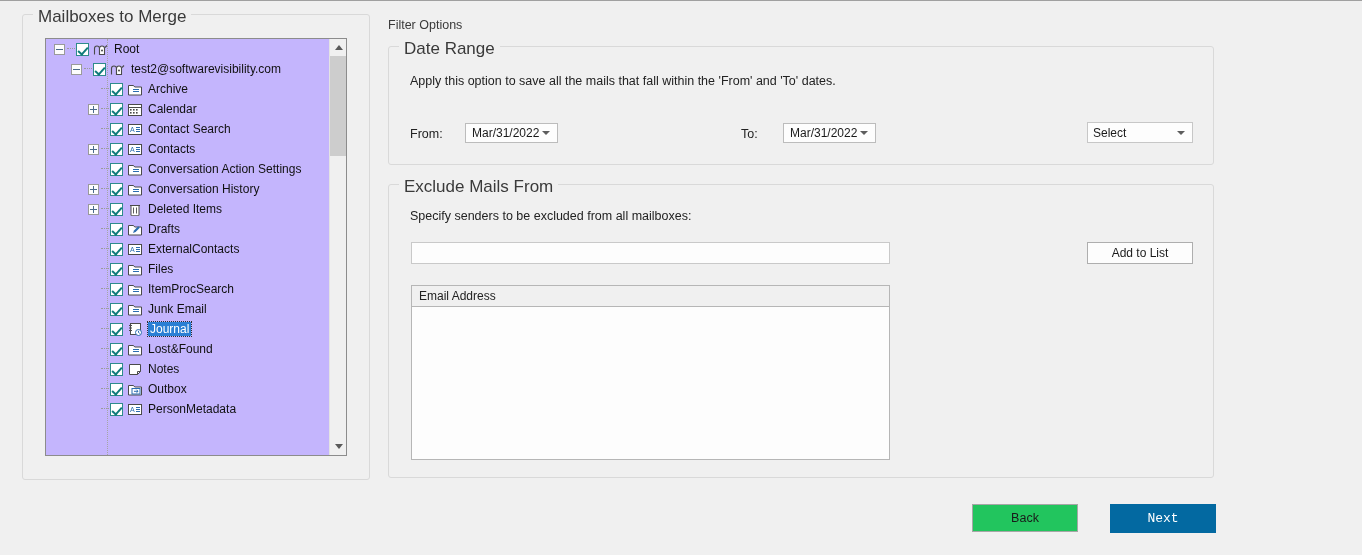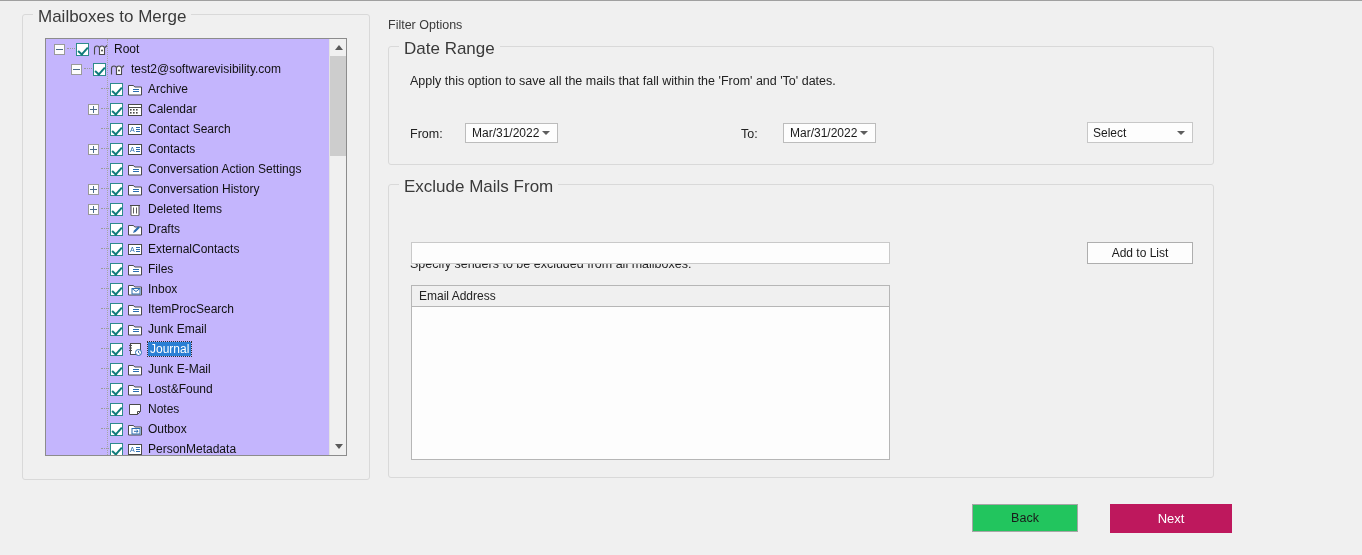--- a/index.html
+++ b/index.html
@@ -269,21 +269,20 @@
     top: 184px;
     width: 826px;
     height: 294px;
   }
   #exclude-desc {
     position: absolute;
     left: 21px;
     top: 24px;
     font-size: 12.5px;
     color: #222;
-    margin-top: 48px;
   }
   #sender-input {
     position: absolute;
     left: 22px;
     top: 57px;
     width: 479px;
     height: 22px;
     background: #fdfdfd;
     border: 1px solid #c9c9c9;
     box-sizing: border-box;
@@ -348,26 +347,26 @@
     box-sizing: border-box;
     font-size: 12.5px;
     font-family: "Liberation Sans", sans-serif;
     color: #1a1a1a;
     cursor: pointer;
   }
   #next-btn {
     position: absolute;
     left: 1110px;
     top: 504px;
-    width: 122px;
+    width: 106px;
     height: 29px;
-    background: #be185d;
+    background: #0369a1;
     border: none;
     font-size: 13px;
-    font-family: Liberation Sans, sans-serif;
+    font-family: Liberation Mono, monospace;
     color: #ffffff;
     cursor: pointer;
   }
 </style>
 </head>
 <body>
 
 <div class="top-rule"></div>
 
 <div class="groupbox" id="mailboxes-panel">
@@ -550,34 +549,20 @@
             <span class="tlabel">Files</span>
           </div>
           <div class="tree-row">
             <span class="indent" style="width: 42px;"></span>
             <span class="expander-spacer"></span>
             <span class="dots"></span>
             <span class="cbox"></span>
             <span class="ticon">
               <svg width="16" height="14" viewBox="0 0 16 14">
                 <path d="M1.5 3.5h5l1.2 1.5h6.8v8h-13z" fill="#fff" stroke="#4a4a4a" stroke-width="1"></path>
-                <rect x="5" y="6.5" width="8" height="5.5" fill="#fff" stroke="#2b6cb0" stroke-width="1"></rect>
-                <path d="M5 6.5l4 3 4-3" fill="none" stroke="#2b6cb0" stroke-width="1"></path>
-              </svg>
-            </span>
-            <span class="tlabel">Inbox</span>
-          </div>
-          <div class="tree-row">
-            <span class="indent" style="width: 42px;"></span>
-            <span class="expander-spacer"></span>
-            <span class="dots"></span>
-            <span class="cbox"></span>
-            <span class="ticon">
-              <svg width="16" height="14" viewBox="0 0 16 14">
-                <path d="M1.5 3.5h5l1.2 1.5h6.8v8h-13z" fill="#fff" stroke="#4a4a4a" stroke-width="1"></path>
                 <path d="M6 7.5h6M6 9.5h6" stroke="#2b6cb0" stroke-width="1.2"></path>
               </svg>
             </span>
             <span class="tlabel">ItemProcSearch</span>
           </div>
           <div class="tree-row">
             <span class="indent" style="width: 42px;"></span>
             <span class="expander-spacer"></span>
             <span class="dots"></span>
             <span class="cbox"></span>
@@ -596,33 +581,20 @@
             <span class="cbox"></span>
             <span class="ticon">
               <svg width="16" height="14" viewBox="0 0 16 14">
                 <rect x="3.5" y="1.5" width="10" height="11" fill="#fff" stroke="#4a4a4a" stroke-width="1"></rect>
                 <path d="M2 3.5h3M2 6h3M2 8.5h3" stroke="#4a4a4a" stroke-width="1"></path>
                 <circle cx="11.5" cy="10.5" r="3" fill="#fff" stroke="#2b6cb0" stroke-width="1"></circle>
                 <path d="M11.5 8.8v1.7l1.2.8" stroke="#2b6cb0" stroke-width="1" fill="none"></path>
               </svg>
             </span>
             <span class="tlabel">Journal</span>
-          </div>
-          <div class="tree-row">
-            <span class="indent" style="width: 42px;"></span>
-            <span class="expander-spacer"></span>
-            <span class="dots"></span>
-            <span class="cbox"></span>
-            <span class="ticon">
-              <svg width="16" height="14" viewBox="0 0 16 14">
-                <path d="M1.5 3.5h5l1.2 1.5h6.8v8h-13z" fill="#fff" stroke="#4a4a4a" stroke-width="1"></path>
-                <path d="M6 7.5h6M6 9.5h6" stroke="#2b6cb0" stroke-width="1.2"></path>
-              </svg>
-            </span>
-            <span class="tlabel">Junk E-Mail</span>
           </div>
           <div class="tree-row">
             <span class="indent" style="width: 42px;"></span>
             <span class="expander-spacer"></span>
             <span class="dots"></span>
             <span class="cbox"></span>
             <span class="ticon">
               <svg width="16" height="14" viewBox="0 0 16 14">
                 <path d="M1.5 3.5h5l1.2 1.5h6.8v8h-13z" fill="#fff" stroke="#4a4a4a" stroke-width="1"></path>
                 <path d="M6 7.5h6M6 9.5h6" stroke="#2b6cb0" stroke-width="1.2"></path>

